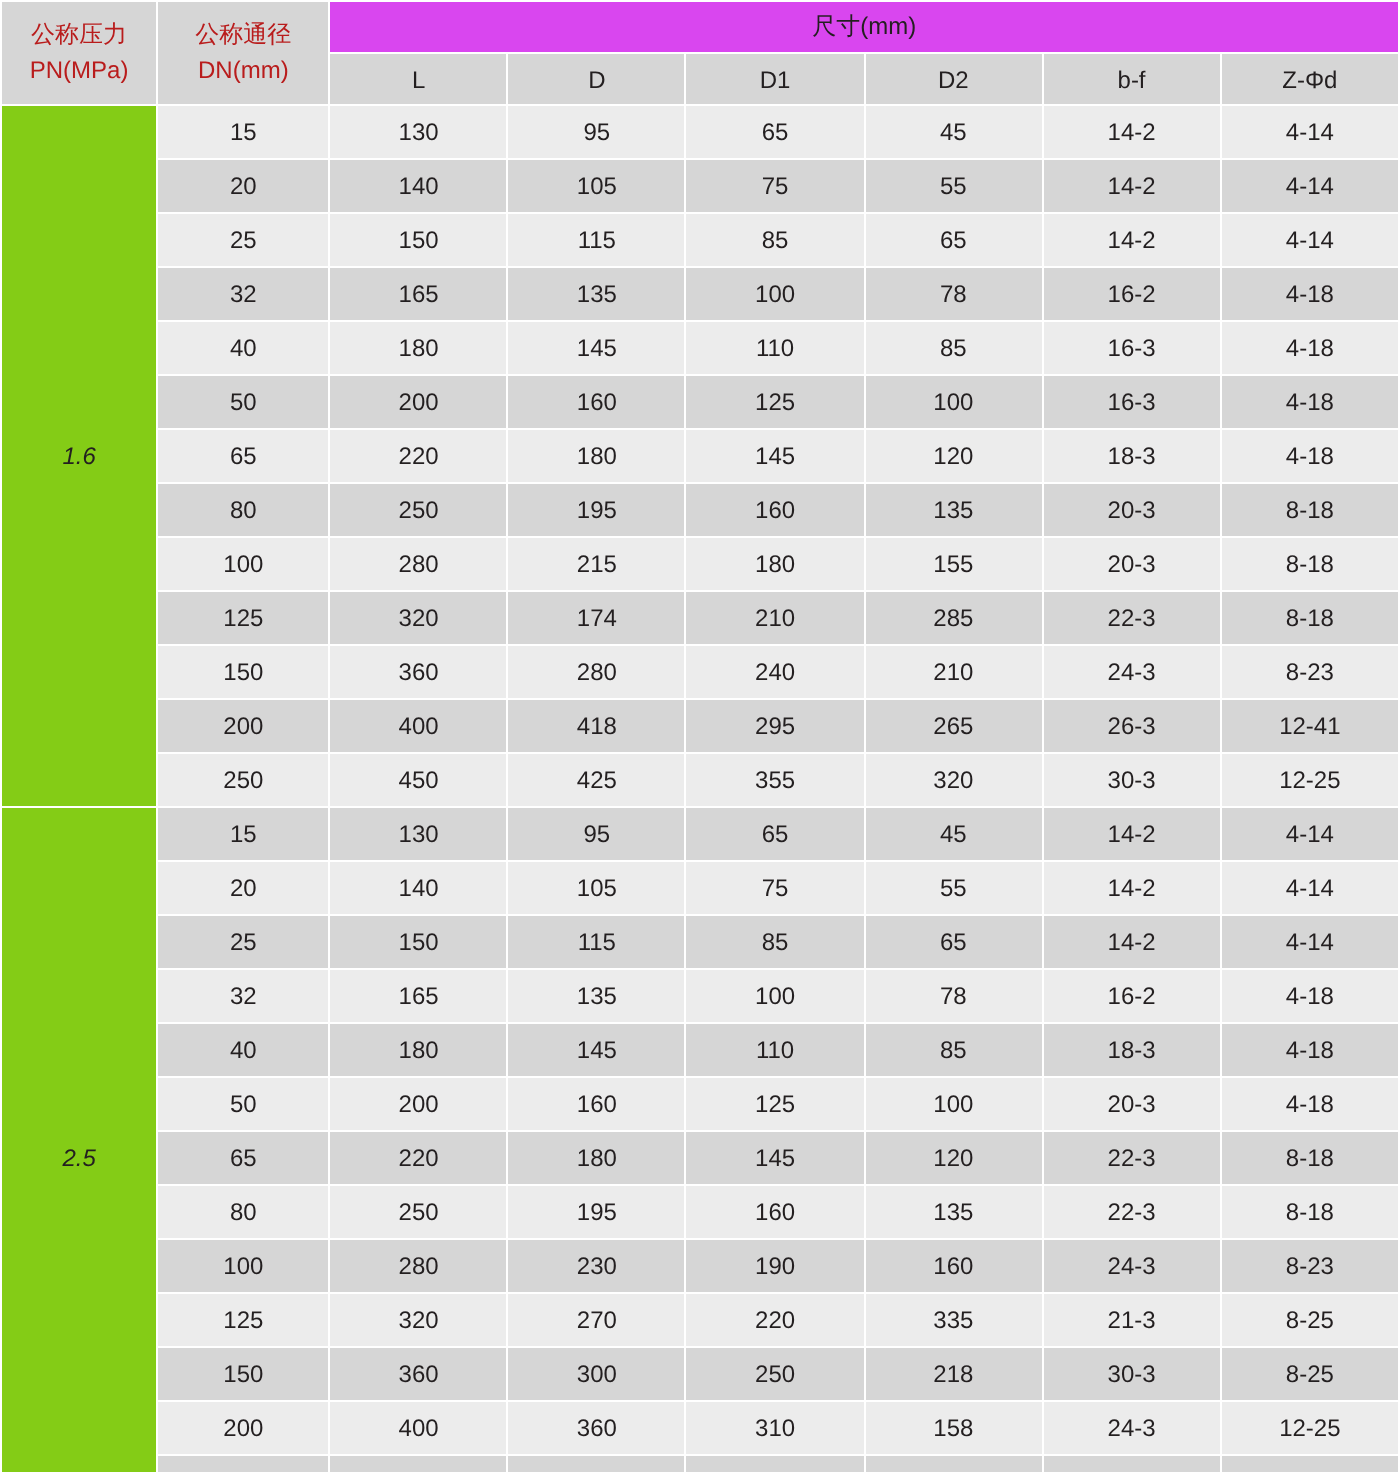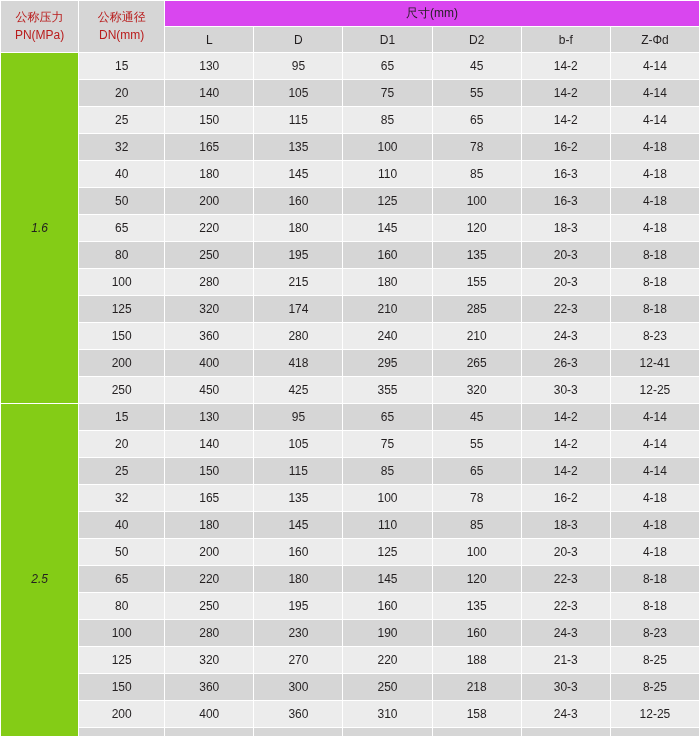--- a/index.html
+++ b/index.html
@@ -311,21 +311,21 @@
         <td class="data">190</td>
         <td class="data">160</td>
         <td class="data">24-3</td>
         <td class="data">8-23</td>
       </tr>
       <tr class="row-a">
         <td class="data">125</td>
         <td class="data">320</td>
         <td class="data">270</td>
         <td class="data">220</td>
-        <td class="data">188</td>
+        <td class="data">335</td>
         <td class="data">21-3</td>
         <td class="data">8-25</td>
       </tr>
       <tr class="row-b">
         <td class="data">150</td>
         <td class="data">360</td>
         <td class="data">300</td>
         <td class="data">250</td>
         <td class="data">218</td>
         <td class="data">30-3</td>

